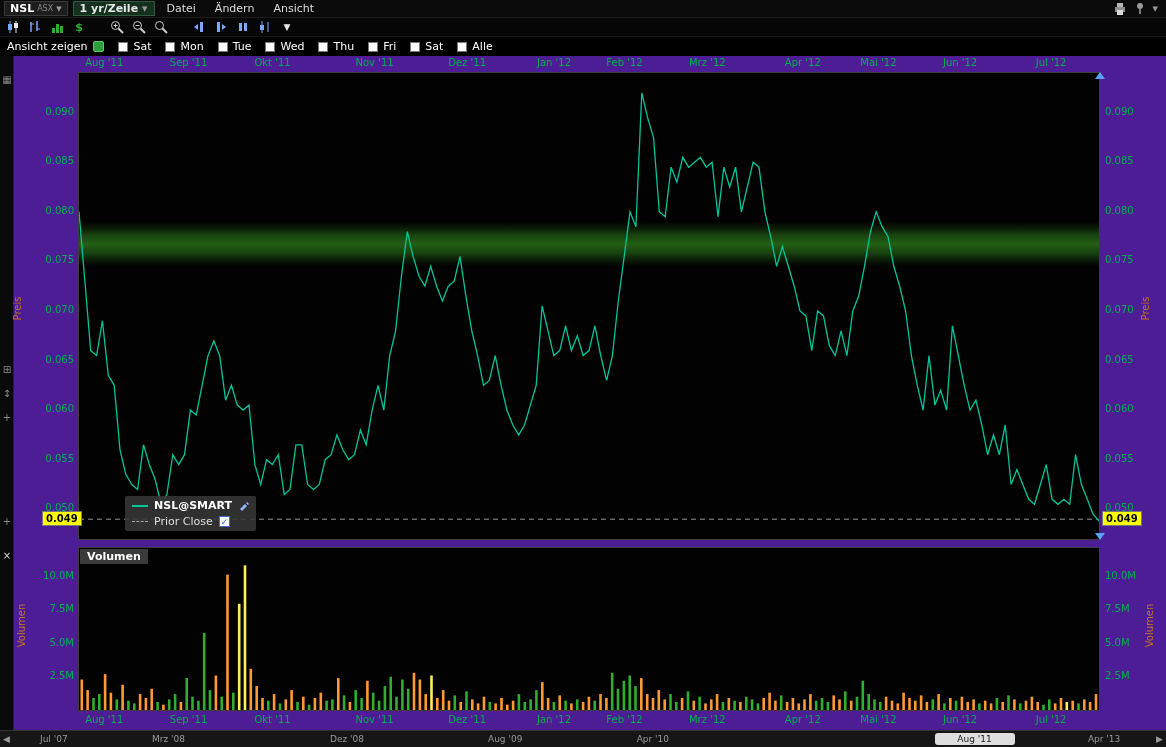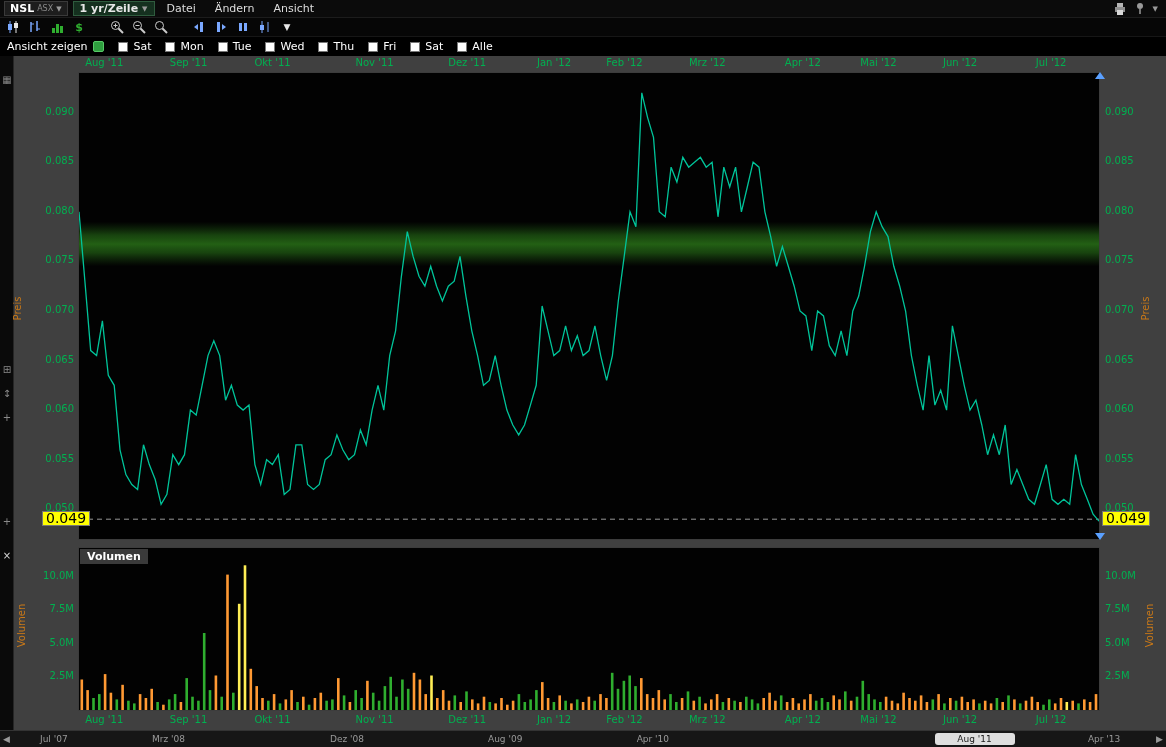--- a/index.html
+++ b/index.html
@@ -1,18 +1,18 @@
 <!DOCTYPE html>
 <html><head>
 <meta charset="utf-8">
 <style>
   *{margin:0;padding:0;box-sizing:border-box}
   html,body{background:#000}
   body{font-family:"DejaVu Sans", sans-serif;}
-  #app{position:relative;width:1166px;height:747px;background:#404040;overflow:hidden}
+  #app{position:relative;width:1166px;height:747px;background:#4c1d95;overflow:hidden}
 
   
   .menubar{position:absolute;top:0;left:0;right:0;height:18px;background:#0b0b0b;display:flex;align-items:center;gap:5px;padding:0 4px;border-bottom:1px solid #1c1c1c}
   .sym-btn{display:flex;align-items:center;gap:3px;background:#1d1d1d;border:1px solid #3a3a3a;height:15px;padding:0 5px;cursor:pointer}
   .sym{color:#fff;font-weight:bold;font-size:11px}
   .exch{color:#8a8a8a;font-size:8px}
   .caret{color:#9a9a9a;font-size:7px}
   .tf-btn{display:flex;align-items:center;gap:4px;background:#15301f;border:1px solid #2f5c3e;height:15px;padding:0 6px;color:#e8e8e8;font-size:11px;font-weight:bold;cursor:pointer}
   .menu-item{color:#ddd;font-size:11px;padding:0 7px;height:18px;line-height:18px;cursor:pointer}
   .mb-right{margin-left:auto;display:flex;align-items:center;gap:7px;padding-right:4px}
@@ -34,21 +34,21 @@
   .strip-ico{position:absolute;left:0;width:14px;text-align:center;color:#8a8a8a;font-size:10px;line-height:12px;cursor:pointer}
 
   
   .price-plot{position:absolute;left:78px;top:72px;width:1022px;height:468px;background:#020202;border:1px solid #3c3c3c}
   .vol-plot{position:absolute;left:78px;top:547px;width:1022px;height:164px;background:#020202;border:1px solid #3c3c3c}
 
   .tick{position:absolute;color:#00b050;font-size:10px;line-height:12px;white-space:nowrap}
   .tick.tr{text-align:right}
   .month{position:absolute;color:#00b050;font-size:10px;white-space:nowrap}
   .ylab{position:absolute;color:#c87818;font-size:10px;white-space:nowrap;transform:rotate(-90deg);transform-origin:center}
-  .tag{position:absolute;color:#000;font-size:14px;font-weight:normal;padding:0 3px;line-height:13px;border:1px solid #777}
+  .tag{position:absolute;color:#000;font-size:10px;font-weight:bold;padding:0 3px;line-height:13px;border:1px solid #777}
 
   
   .legend{position:absolute;left:125px;top:496px;background:rgba(55,55,55,0.88);border-radius:2px;padding:3px 7px;display:flex;flex-direction:column;gap:3px;z-index:5}
   .lrow{display:flex;align-items:center;gap:6px}
   .lswatch{width:16px;height:0;border-top:2px solid #00c49a}
   .lswatch-dash{width:16px;height:0;border-top:1px dashed #aaa}
   .lname{color:#fff;font-size:11px;font-weight:bold}
   .lname2{color:#ddd;font-size:11px}
   .lcheck{width:11px;height:11px;background:#fff;border:1px solid #3a6fd8;color:#2a5fd0;font-size:9px;line-height:11px;text-align:center;cursor:pointer}
 
@@ -247,20 +247,34 @@
   <div class="handle bot"></div>
 
   <div class="ylab" style="left:6px;top:303px">Preis</div>
   <div class="ylab" style="left:1134px;top:303px">Preis</div>
   <div class="ylab" style="left:0px;top:620px">Volumen</div>
   <div class="ylab" style="left:1128px;top:620px">Volumen</div>
 
   <div class="tag" id="tag-left" style="left: 42px; top: 511.17px; background: rgb(255, 255, 0);">0.049</div>
   <div class="tag" id="tag-right" style="left: 1102px; top: 511.17px; background: rgb(255, 255, 0);">0.049</div>
 
+  <div class="legend">
+    <div class="lrow">
+      <span class="lswatch"></span>
+      <span class="lname">NSL@SMART</span>
+      <svg width="11" height="11">
+          <path d="M2 9 L7 4 L9 6 L4 11 Z M8 3 L10 5 L11 4 L9 2 Z" fill="#8fb4ff"></path>
+        </svg>
+    </div>
+    <div class="lrow">
+      <span class="lswatch-dash"></span>
+      <span class="lname2">Prior Close</span>
+      <span class="lcheck">✓</span>
+    </div>
+  </div>
 
   <div class="vol-plot">
     <svg id="vol-svg" width="1020" height="162">
       <g id="vol-bars">
           <rect x="1.5" y="131.5" width="2.6" height="30.5" fill="#ff9933"></rect>
           <rect x="7.3" y="142.1" width="2.6" height="19.9" fill="#ff9933"></rect>
           <rect x="13.2" y="150.0" width="2.6" height="12.0" fill="#2fae2f"></rect>
           <rect x="19.0" y="146.1" width="2.6" height="15.9" fill="#2fae2f"></rect>
           <rect x="24.8" y="126.1" width="2.6" height="35.9" fill="#ff9933"></rect>
           <rect x="30.6" y="144.7" width="2.6" height="17.3" fill="#ff9933"></rect>

